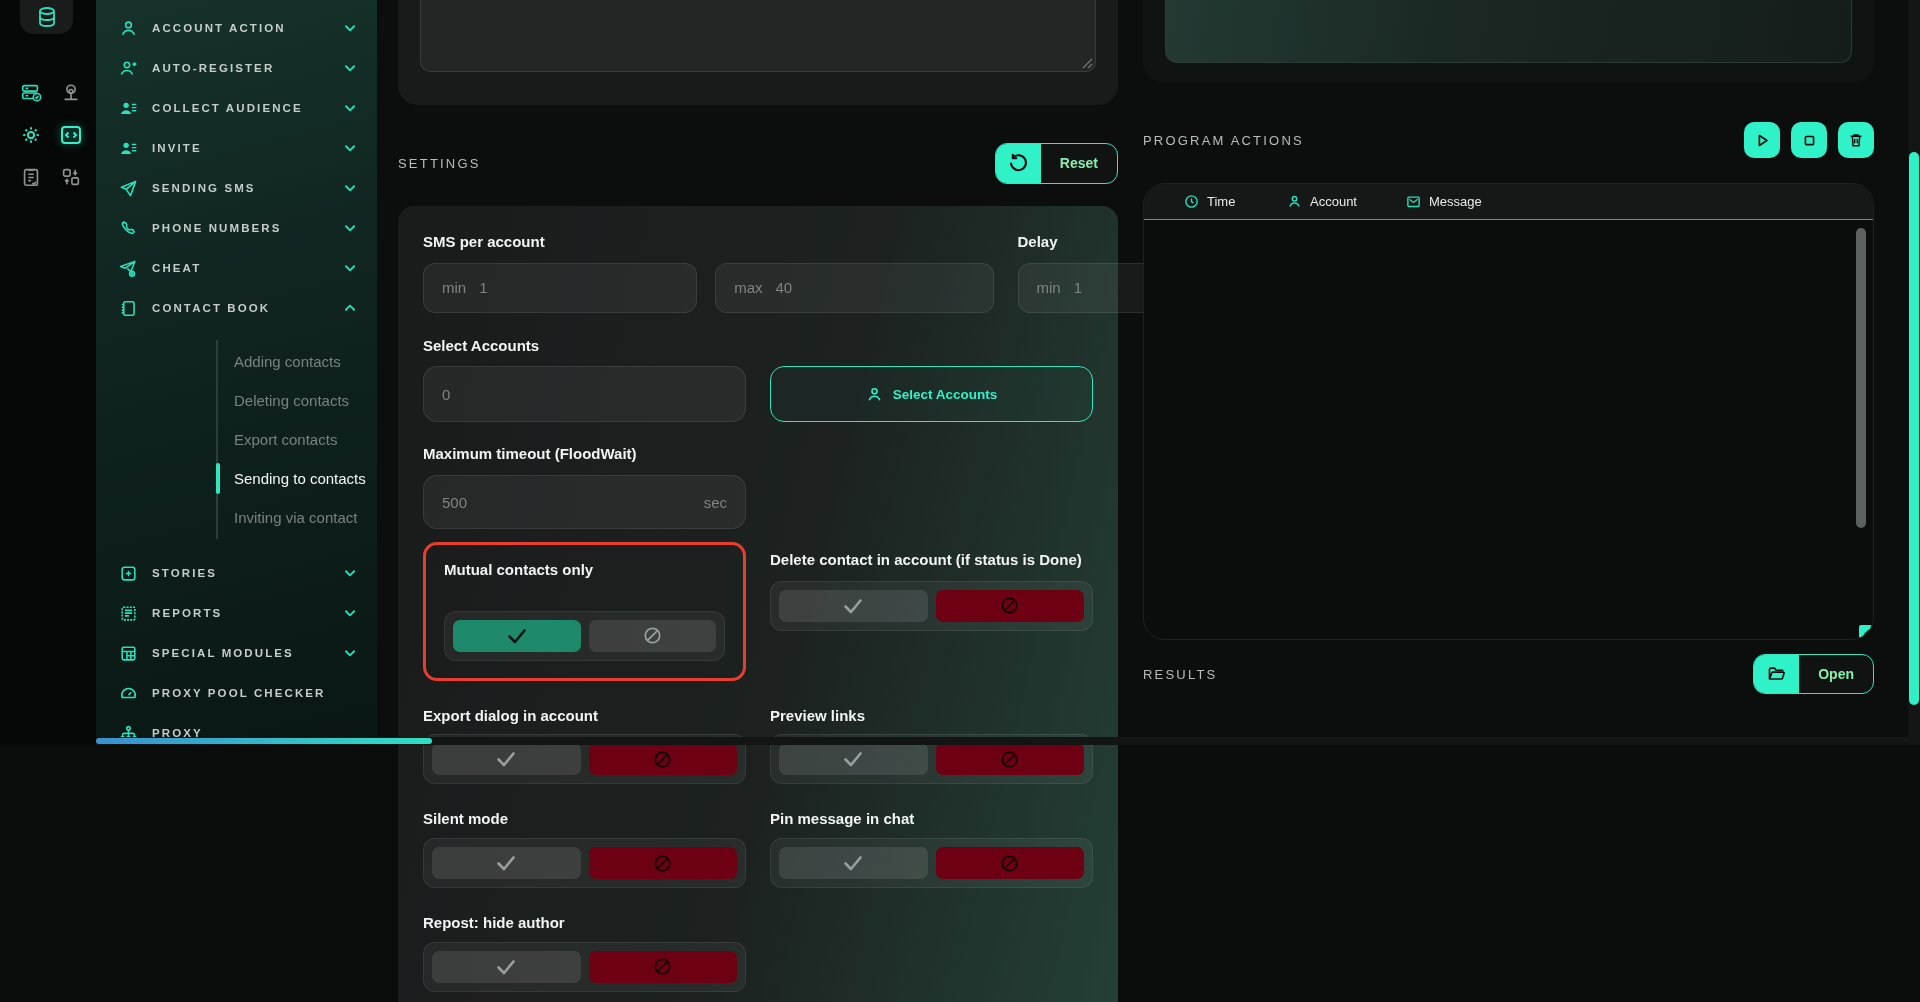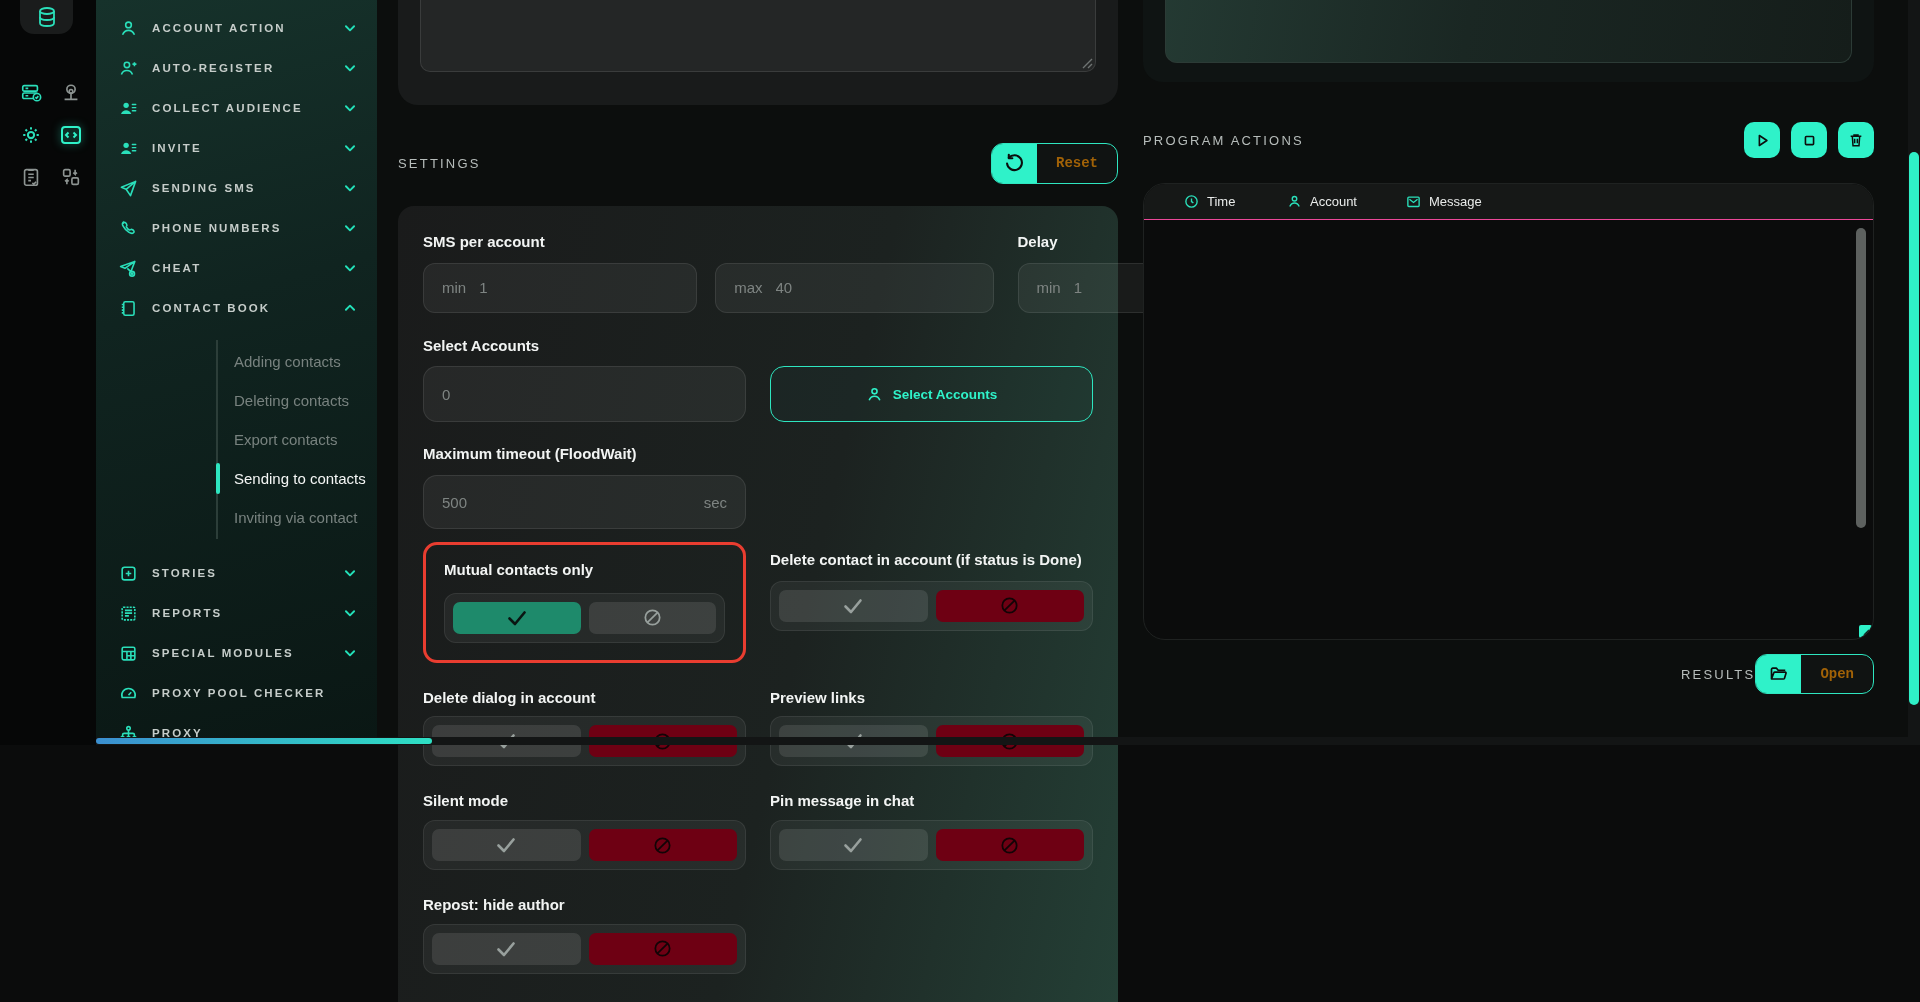--- a/index.html
+++ b/index.html
@@ -62,22 +62,22 @@
   
   .col-head { margin-top:37px; height:42px; display:flex; align-items:center;
               justify-content:space-between; flex:0 0 auto; }
   .sec-title { font-size:13px; font-weight:400; letter-spacing:2.2px; color:#b7bdbb; }
 
   
   .split-btn { display:inline-flex; align-items:stretch; height:41px; border:1.5px solid #2ee6c0;
                border-radius:12px; overflow:hidden; background:#101312; cursor:pointer; padding:0; }
   .split-btn .seg-ic { width:45px; background:#2ff2c9; color:#0b0d0c; display:flex;
                align-items:center; justify-content:center; }
-  .split-btn .seg-tx { display:flex; align-items:center; padding:0 19px; color:#a16207;
-               font-size:14px; font-weight:700; font-family:Liberation Mono, monospace; }
+  .split-btn .seg-tx { display:flex; align-items:center; padding:0 19px; color:#86efac;
+               font-size:14px; font-weight:700; font-family:Liberation Sans, sans-serif; }
 
   
   .panel { margin-top:22px; border-radius:16px; padding:27px 25px; height:830px; flex:0 0 auto;
            background:linear-gradient(103deg,#1a1b1b 0%, #1c2220 55%, #24403六 100%);
            background:linear-gradient(103deg,#1a1b1b 0%, #1c2220 55%, #244036 100%); }
   .f-label { font-size:15px; font-weight:700; color:#f2f4f3; margin-bottom:12px; line-height:1.18; }
   .grid2 { display:grid; grid-template-columns:1fr 1fr; grid-column-gap:24px; }
   .pair { display:flex; gap:18px; }
   .inp { display:flex; align-items:center; gap:13px; height:50px; padding:0 18px;
          background:rgba(255,255,255,0.055); border:1px solid rgba(255,255,255,0.09);
@@ -115,21 +115,21 @@
   .t-head { height:36px; background:#161817; border-bottom:1px solid #ec4899; display:flex;
             align-items:center; padding-left:40px; }
   .t-col { display:flex; align-items:center; gap:8px; color:#e9ebea; font-size:13px; }
   .t-col .ci { color:#2adfba; display:flex; }
   .t-col.c1 { width:103px; } .t-col.c2 { width:119px; }
   .t-scroll { position:absolute; top:44px; right:7px; width:10px; height:300px; background:#5d615f;
               border-radius:5px; cursor:pointer; }
   .t-grip { position:absolute; right:1px; bottom:1px; width:13px; height:13px; background:#2ff2c9;
             border-radius:2px; display:flex; align-items:center; justify-content:center;
             color:#0b0d0c; cursor:nwse-resize; }
-  .res-head { margin-top:13px; height:42px; display:flex; align-items:center; justify-content:flex-end; }
+  .res-head { margin-top:13px; height:42px; display:flex; align-items:center; justify-content:space-between; }
   .split-btn.open { height:40px; }
 
   
   .v-track { position:absolute; right:0; top:0; width:12px; height:100%; background:#131515; }
   .v-thumb { position:absolute; left:1px; top:152px; width:10px; height:553px; background:#2ff0c7;
              border-radius:6px; cursor:pointer; }
   .h-track { position:absolute; left:96px; right:12px; bottom:0; height:8px; background:#131515; }
   .h-thumb { position:absolute; left:0; top:1px; height:6px; width:336px; border-radius:3px;
              background:linear-gradient(90deg,#3b8fd0,#2ee0c4); cursor:pointer; }
   svg { display:block; }
@@ -493,21 +493,21 @@
               <input placeholder="500" style="">
               <span class="sfx">sec</span>
             </div>
             <div></div>
           </div>
         </div>
 
         <div class="tg-grid">
 
           <div class="hl-red">
-            <div class="f-label" style="margin-bottom:14px;">Mutual contacts only</div>
+            <div class="f-label" style="margin-bottom:32px;">Mutual contacts only</div>
             <div class="tg-group">
               <button class="tg-btn yes-on">
                 <span>
                     <svg width="24" height="24" viewBox="0 0 24 24" fill="none" stroke="currentColor" stroke-width="2.6" stroke-linecap="round" stroke-linejoin="round">
                       <polyline points="4.5 12.5 10 18 19.5 6.5"></polyline>
                     </svg>
                   </span>
               </button>
               <button class="tg-btn">
                 <span>
@@ -535,21 +535,21 @@
                     <svg width="21" height="21" viewBox="0 0 24 24" fill="none" stroke="currentColor" stroke-width="2">
                       <circle cx="12" cy="12" r="8.2"></circle>
                       <path d="M6.3 17.7L17.7 6.3"></path>
                     </svg>
                   </span>
               </button>
             </div>
           </div>
 
           <div>
-            <div class="f-label mb10">Delete dialog in account</div>
+            <div class="f-label mb10">Export dialog in account</div>
             <div class="tg-group">
               <button class="tg-btn">
                 <span>
                     <svg width="24" height="24" viewBox="0 0 24 24" fill="none" stroke="currentColor" stroke-width="2.6" stroke-linecap="round" stroke-linejoin="round">
                       <polyline points="4.5 12.5 10 18 19.5 6.5"></polyline>
                     </svg>
                   </span>
               </button>
               <button class="tg-btn no-on">
                 <span>

